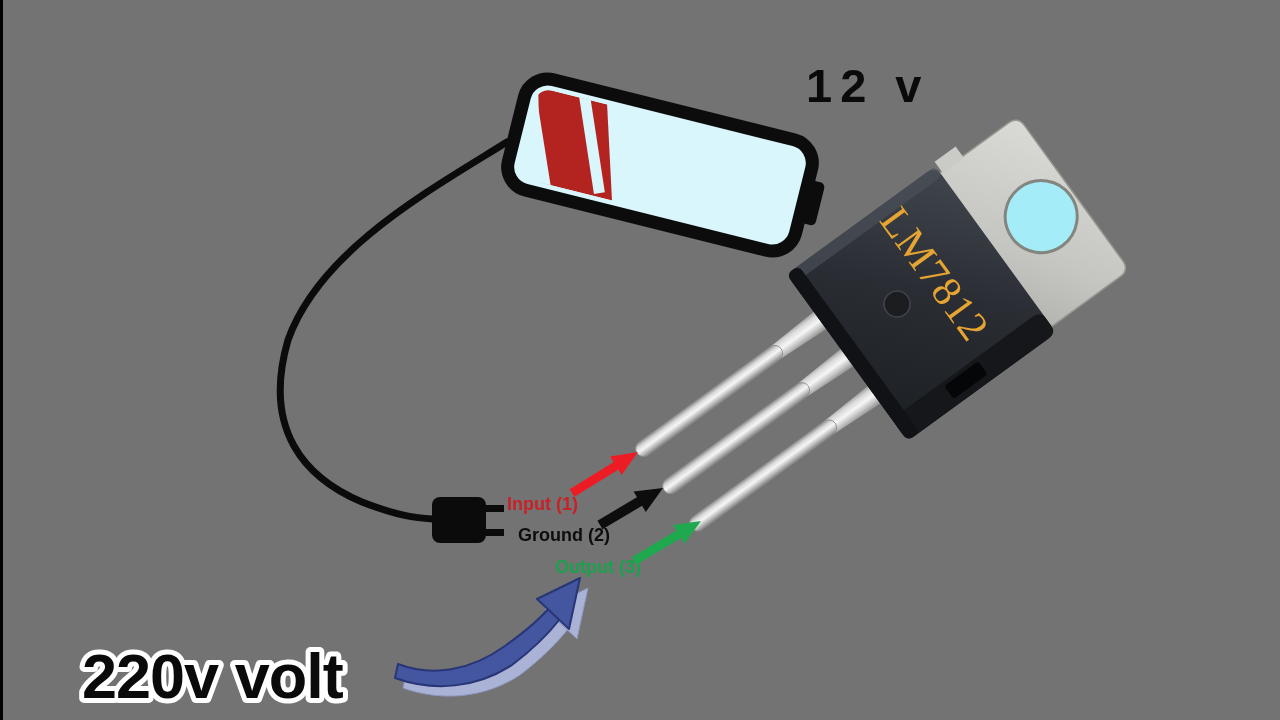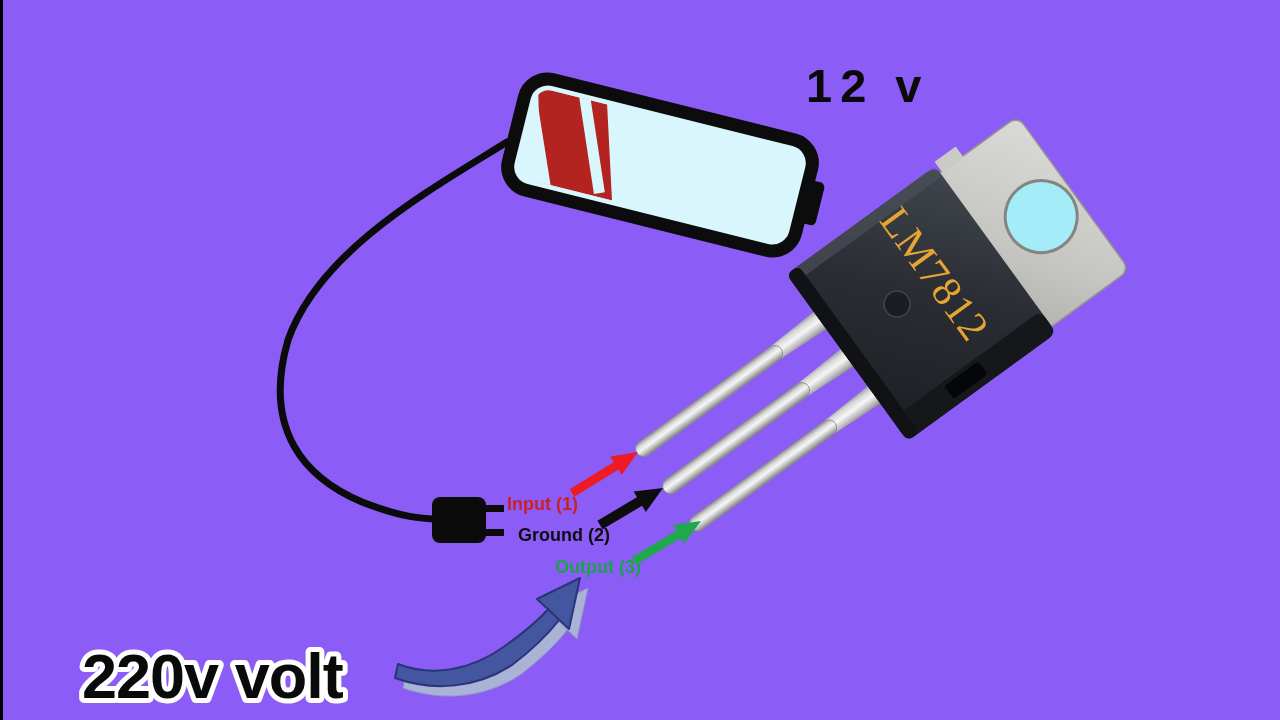--- a/index.html
+++ b/index.html
@@ -1,20 +1,20 @@
 <!DOCTYPE html>
 <html><head>
 <meta charset="utf-8">
 <style>
   html, body { margin: 0; padding: 0; }
   .stage {
     position: relative;
     width: 1280px;
     height: 720px;
-    background: #8b5cf6;
+    background: #737373;
     overflow: hidden;
     font-family: "Liberation Sans", sans-serif;
   }
   svg.scene { position: absolute; left: 0; top: 0; }
   text { user-select: none; }
 </style>
 </head>
 <body>
 
 <div class="stage">

